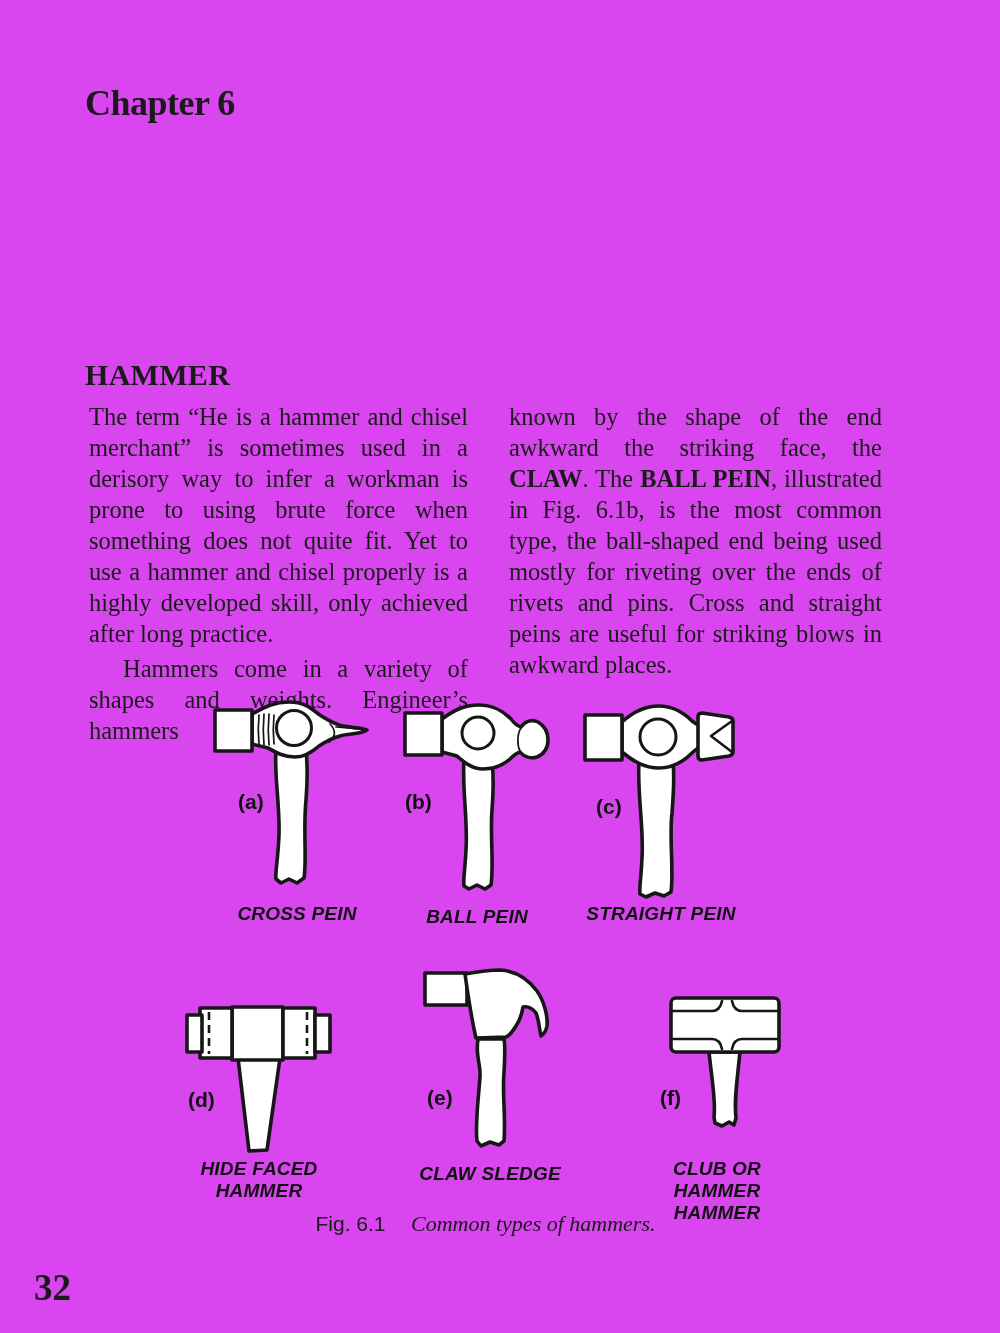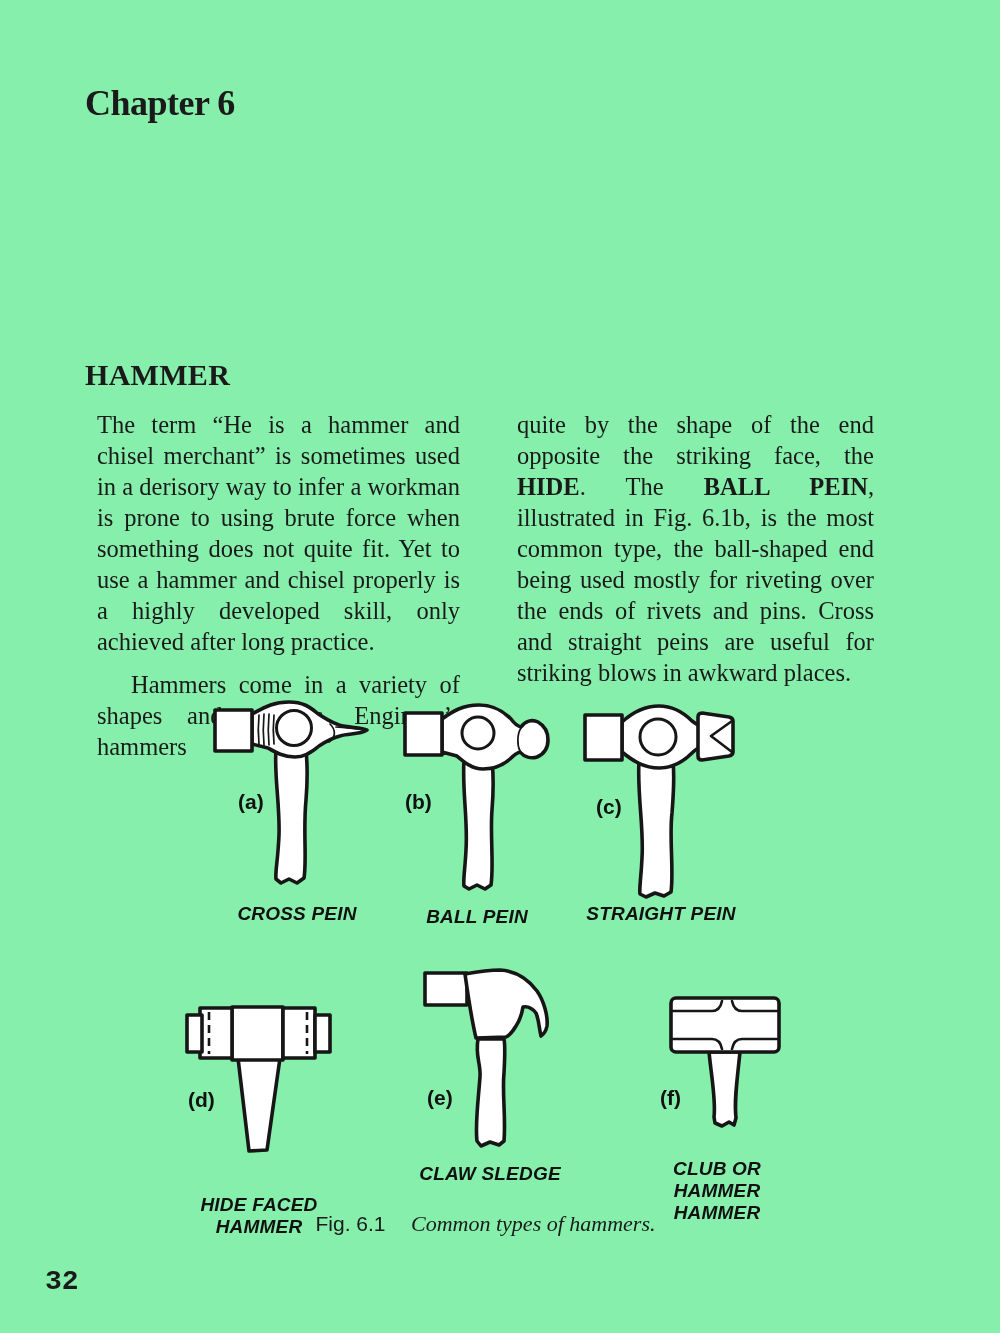--- a/index.html
+++ b/index.html
@@ -1,37 +1,37 @@
 <!DOCTYPE html>
 <html><head>
 <meta charset="utf-8">
 <style>
   html,body { margin:0; padding:0; background:#e8e8e8; }
   .page {
     position:relative; width:1000px; height:1333px; margin:0 auto;
-    background:#86efac; color:#1a1a1a; overflow:hidden;
+    background:#d946ef; color:#1a1a1a; overflow:hidden;
     font-family:"Liberation Serif", serif;
   }
   .chapter-label {
     position:absolute; left:85px; top:82px;
     font-size:36px; font-weight:bold; letter-spacing:-0.5px;
   }
   .book-title {
     position:absolute; left:83px; top:176px; width:860px;
     font-size:71px; font-weight:bold; line-height:67px; letter-spacing:-1.5px;
   }
   .section-heading {
     position:absolute; left:85px; top:358px;
     font-size:30px; font-weight:bold; letter-spacing:0.3px;
   }
   .col {
     position:absolute; top:397px;
     font-size:24.5px; line-height:31px; text-align:justify;
   }
-  .col p { margin:12px; }
+  .col p { margin:4px; }
   .col-left  { left:85px;  width:387px; }
   .col-right { left:505px; width:381px; }
   .indent-justify { text-indent:34px; text-align-last:justify; }
   .b { font-weight:bold; }
 
   .figure { position:absolute; left:0; top:680px; width:1000px; height:570px; }
   .figure svg { position:absolute; overflow:visible; }
   .fig-letter {
     position:absolute; font-family:"Liberation Sans", sans-serif;
     font-weight:bold; font-size:21px; color:#111;
@@ -44,22 +44,22 @@
   .fig-caption {
     position:absolute; left:85px; top:531px; width:801px; text-align:center;
   }
   .fig-caption .cap-label {
     font-family:"Liberation Sans", sans-serif; font-weight:normal; font-size:21px;
   }
   .fig-caption .cap-text {
     font-family:"Liberation Serif", serif; font-style:italic; font-size:22px;margin-left:20px;
   }
   .page-number {
-    position:absolute; left:45px; top:1266px;
-    font-size:28px; font-weight:bold;font-family:Liberation Mono, monospace;
+    position:absolute; left:34px; top:1266px;
+    font-size:37px; font-weight:bold;
   }
   .ink { stroke:#161616; fill:#ffffff; stroke-width:3.6; stroke-linejoin:round; stroke-linecap:round; }
   .ink-line { stroke:#161616; fill:none; stroke-width:2.6; stroke-linejoin:round; stroke-linecap:round; }
   .ink-thin { stroke:#161616; fill:none; stroke-width:1.7; stroke-linecap:round; }
   .ink-dash { stroke:#161616; fill:none; stroke-width:2.6; stroke-dasharray:8 5; }
 </style>
 </head>
 <body>
 
 <div class="page">
@@ -69,21 +69,21 @@
   <div class="book-title"><br></div>
 
   <div class="section-heading">HAMMER</div>
 
   <div class="col col-left">
     <p>The term “He is a hammer and chisel merchant” is sometimes used in a derisory way to infer a workman is prone to using brute force when something does not quite fit. Yet to use a hammer and chisel properly is a highly developed skill, only achieved after long practice.</p>
     <p class="indent-justify">Hammers come in a variety of shapes and weights. Engineer’s hammers are</p>
   </div>
 
   <div class="col col-right">
-    <p><span>quite by the shape of the end opposite the striking face, the </span><span class="b">HIDE</span><span>. The </span><span class="b">BALL PEIN</span><span>, illustrated in Fig. 6.1b, is the most common type, the ball-shaped end being used mostly for riveting over the ends of rivets and pins. Cross and straight peins are useful for striking blows in awkward places.</span></p>
+    <p><span>known by the shape of the end awkward the striking face, the </span><span class="b">CLAW</span><span>. The </span><span class="b">BALL PEIN</span><span>, illustrated in Fig. 6.1b, is the most common type, the ball-shaped end being used mostly for riveting over the ends of rivets and pins. Cross and straight peins are useful for striking blows in awkward places.</span></p>
   </div>
 
   <figure class="figure" style="margin:0;">
 
     <svg style="left:210px; top:20px;" width="160" height="190" viewBox="0 0 160 190">
       <path class="ink" d="M66 50 C64 75 70 105 69 135 C68 160 65 172 66 179 L71 183 L79 179 L87 183 L94 178 C97 160 93 130 96 100 C98 76 97 60 96 50 Z"></path>
       <path class="ink" d="M42 14 C55 7 63 2 79 2 C93 2 100 7 107 13 C114 18 121 22 129 25 C139 28 151 27 157 30 C149 35 139 33 130 36 C122 38 115 42 109 46 C102 52 95 57 85 57 C73 57 65 52 58 48 L42 44 Z"></path>
       <path class="ink-thin" d="M126 27 C137 28 147 29 154 30"></path>
       <path class="ink-thin" d="M120 24 C126 30 126 37 119 42"></path>
       <circle class="ink" cx="84" cy="28" r="17.5" style="stroke-width:3;"></circle>
@@ -118,21 +118,21 @@
       <path class="ink" d="M55 58 L97 58 L84 150 L66 151 Z"></path>
       <rect class="ink" x="49" y="7" width="51" height="53"></rect>
       <rect class="ink" x="17" y="8" width="32" height="50"></rect>
       <rect class="ink" x="4" y="15" width="15" height="37"></rect>
       <rect class="ink" x="100" y="8" width="32" height="50"></rect>
       <rect class="ink" x="132" y="15" width="15" height="37"></rect>
       <path class="ink-dash" d="M26 12 L26 54"></path>
       <path class="ink-dash" d="M124 12 L124 54"></path>
     </svg>
     <span class="fig-letter" style="left:188px; top:408px;">(d)</span>
-    <span class="fig-name" style="left:179px; top:478px;margin-top:36px;"><span>HIDE FACED</span><br><span>HAMMER</span></span>
+    <span class="fig-name" style="left:179px; top:478px;"><span>HIDE FACED</span><br><span>HAMMER</span></span>
 
     <svg style="left:420px; top:285px;" width="160" height="195" viewBox="0 0 160 195">
       <path class="ink" d="M58 74 C55 92 61 98 60 112 C58 138 55 160 57 176 L61 181 L70 177 L79 180 L84 176 C86 152 82 128 84 108 C85 90 85 79 84 74 Z"></path>
       <rect class="ink" x="5" y="8" width="42" height="32"></rect>
       <path class="ink" d="M45 9 C56 7 68 5 80 5 C96 6 108 14 117 26 C124 36 128 51 127 61 C126 66 124 69 121 71 C119 63 119 55 116 48 C112 43 108 41 103 42 C102 48 100 55 96 61 C93 66 90 70 86 72 L56 73 C51 52 48 30 45 9 Z"></path>
     </svg>
     <span class="fig-letter" style="left:427px; top:406px;">(e)</span>
     <span class="fig-name" style="left:410px; top:483px;">CLAW SLEDGE</span>
 
     <svg style="left:668px; top:316px;" width="130" height="135" viewBox="0 0 130 135">

